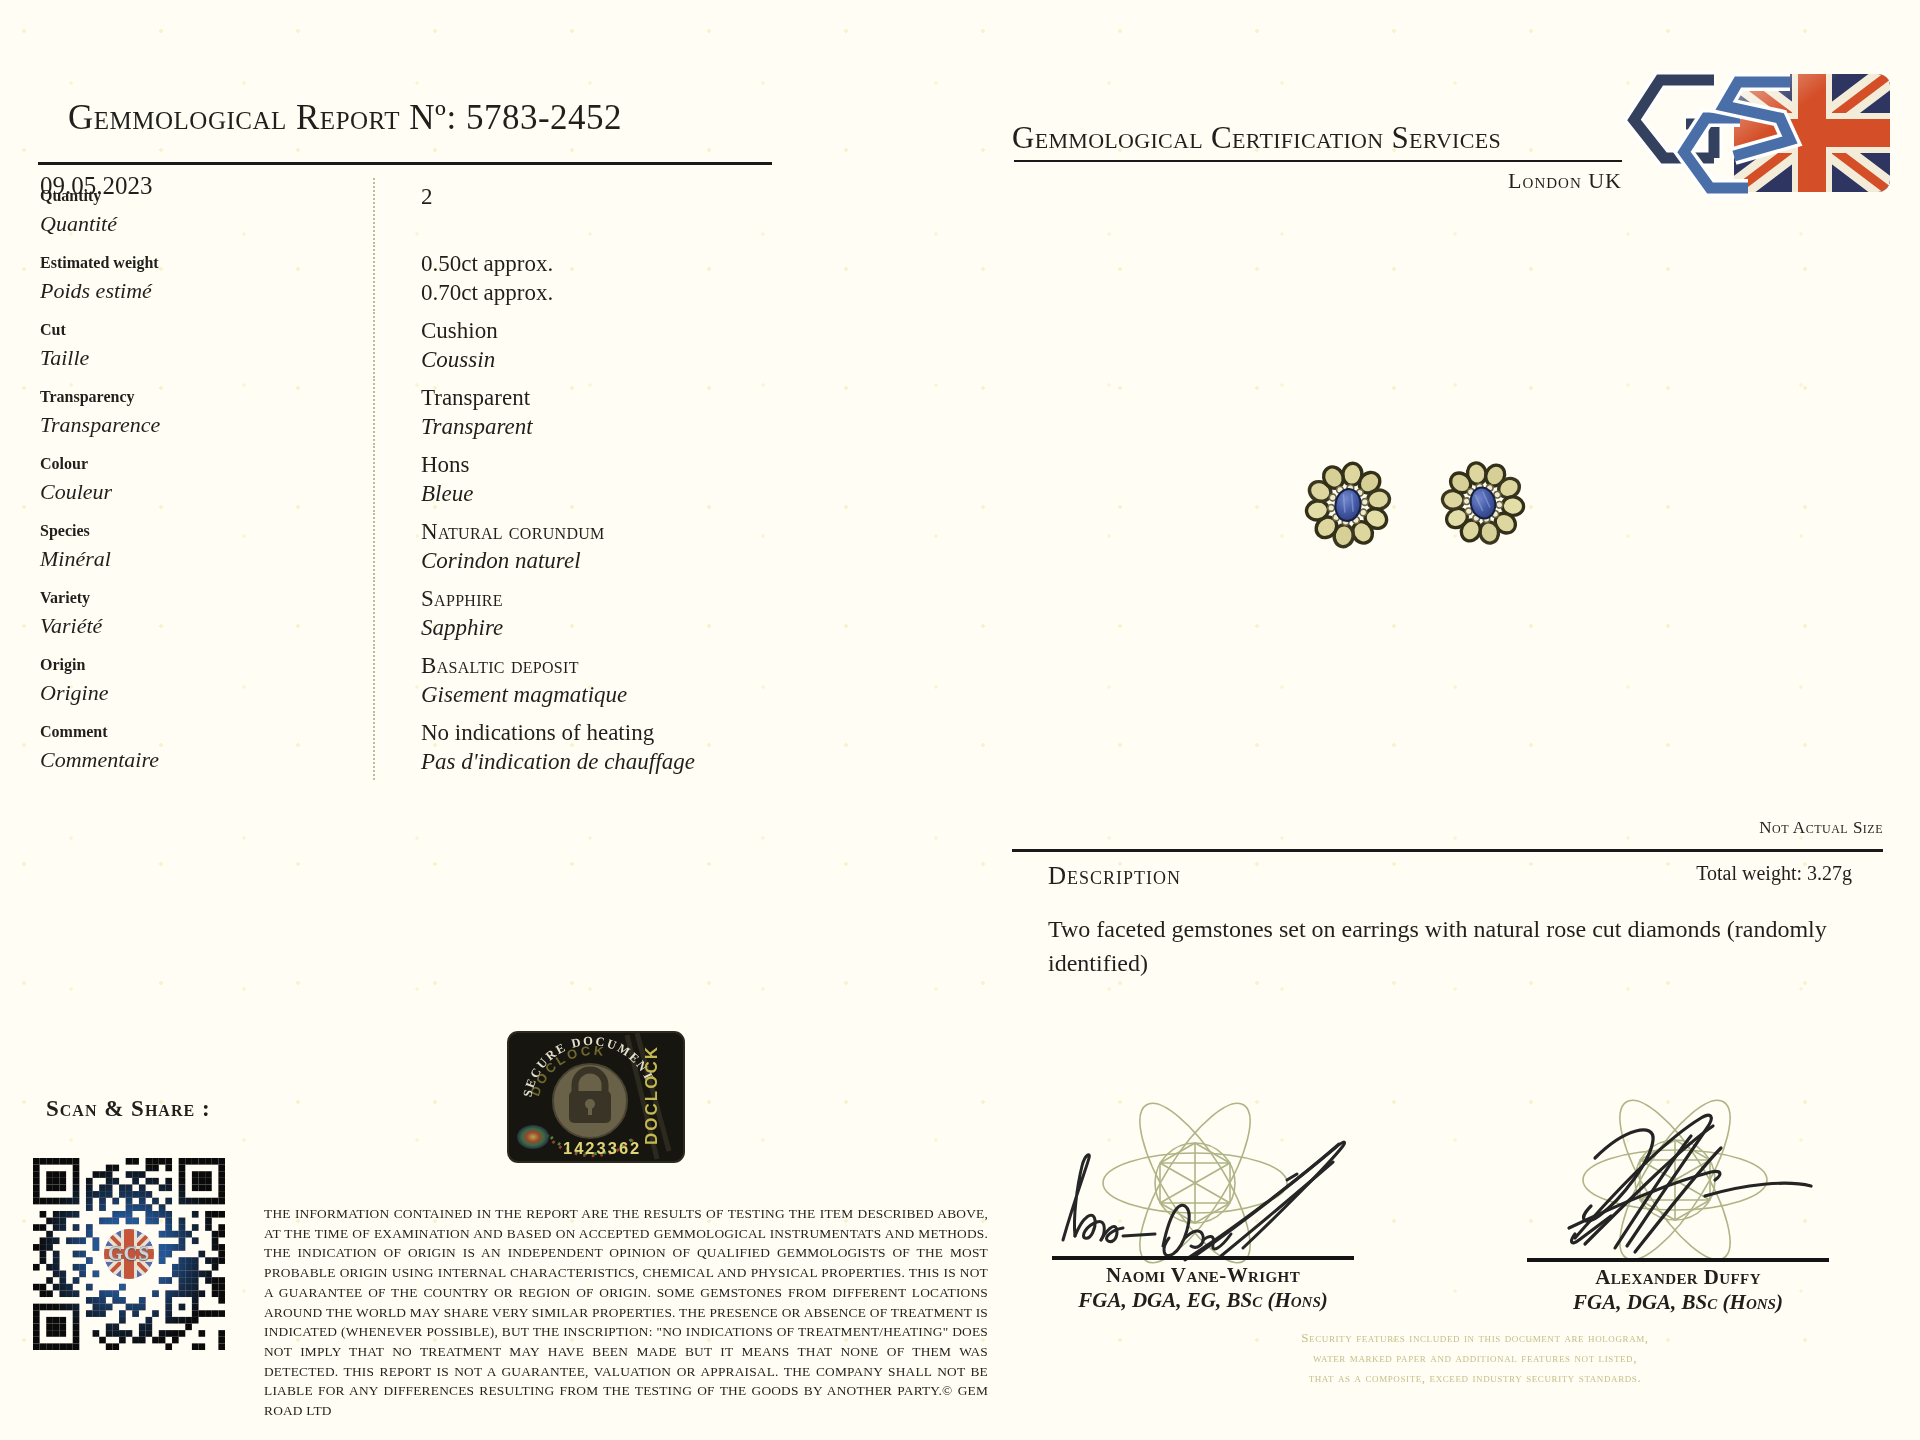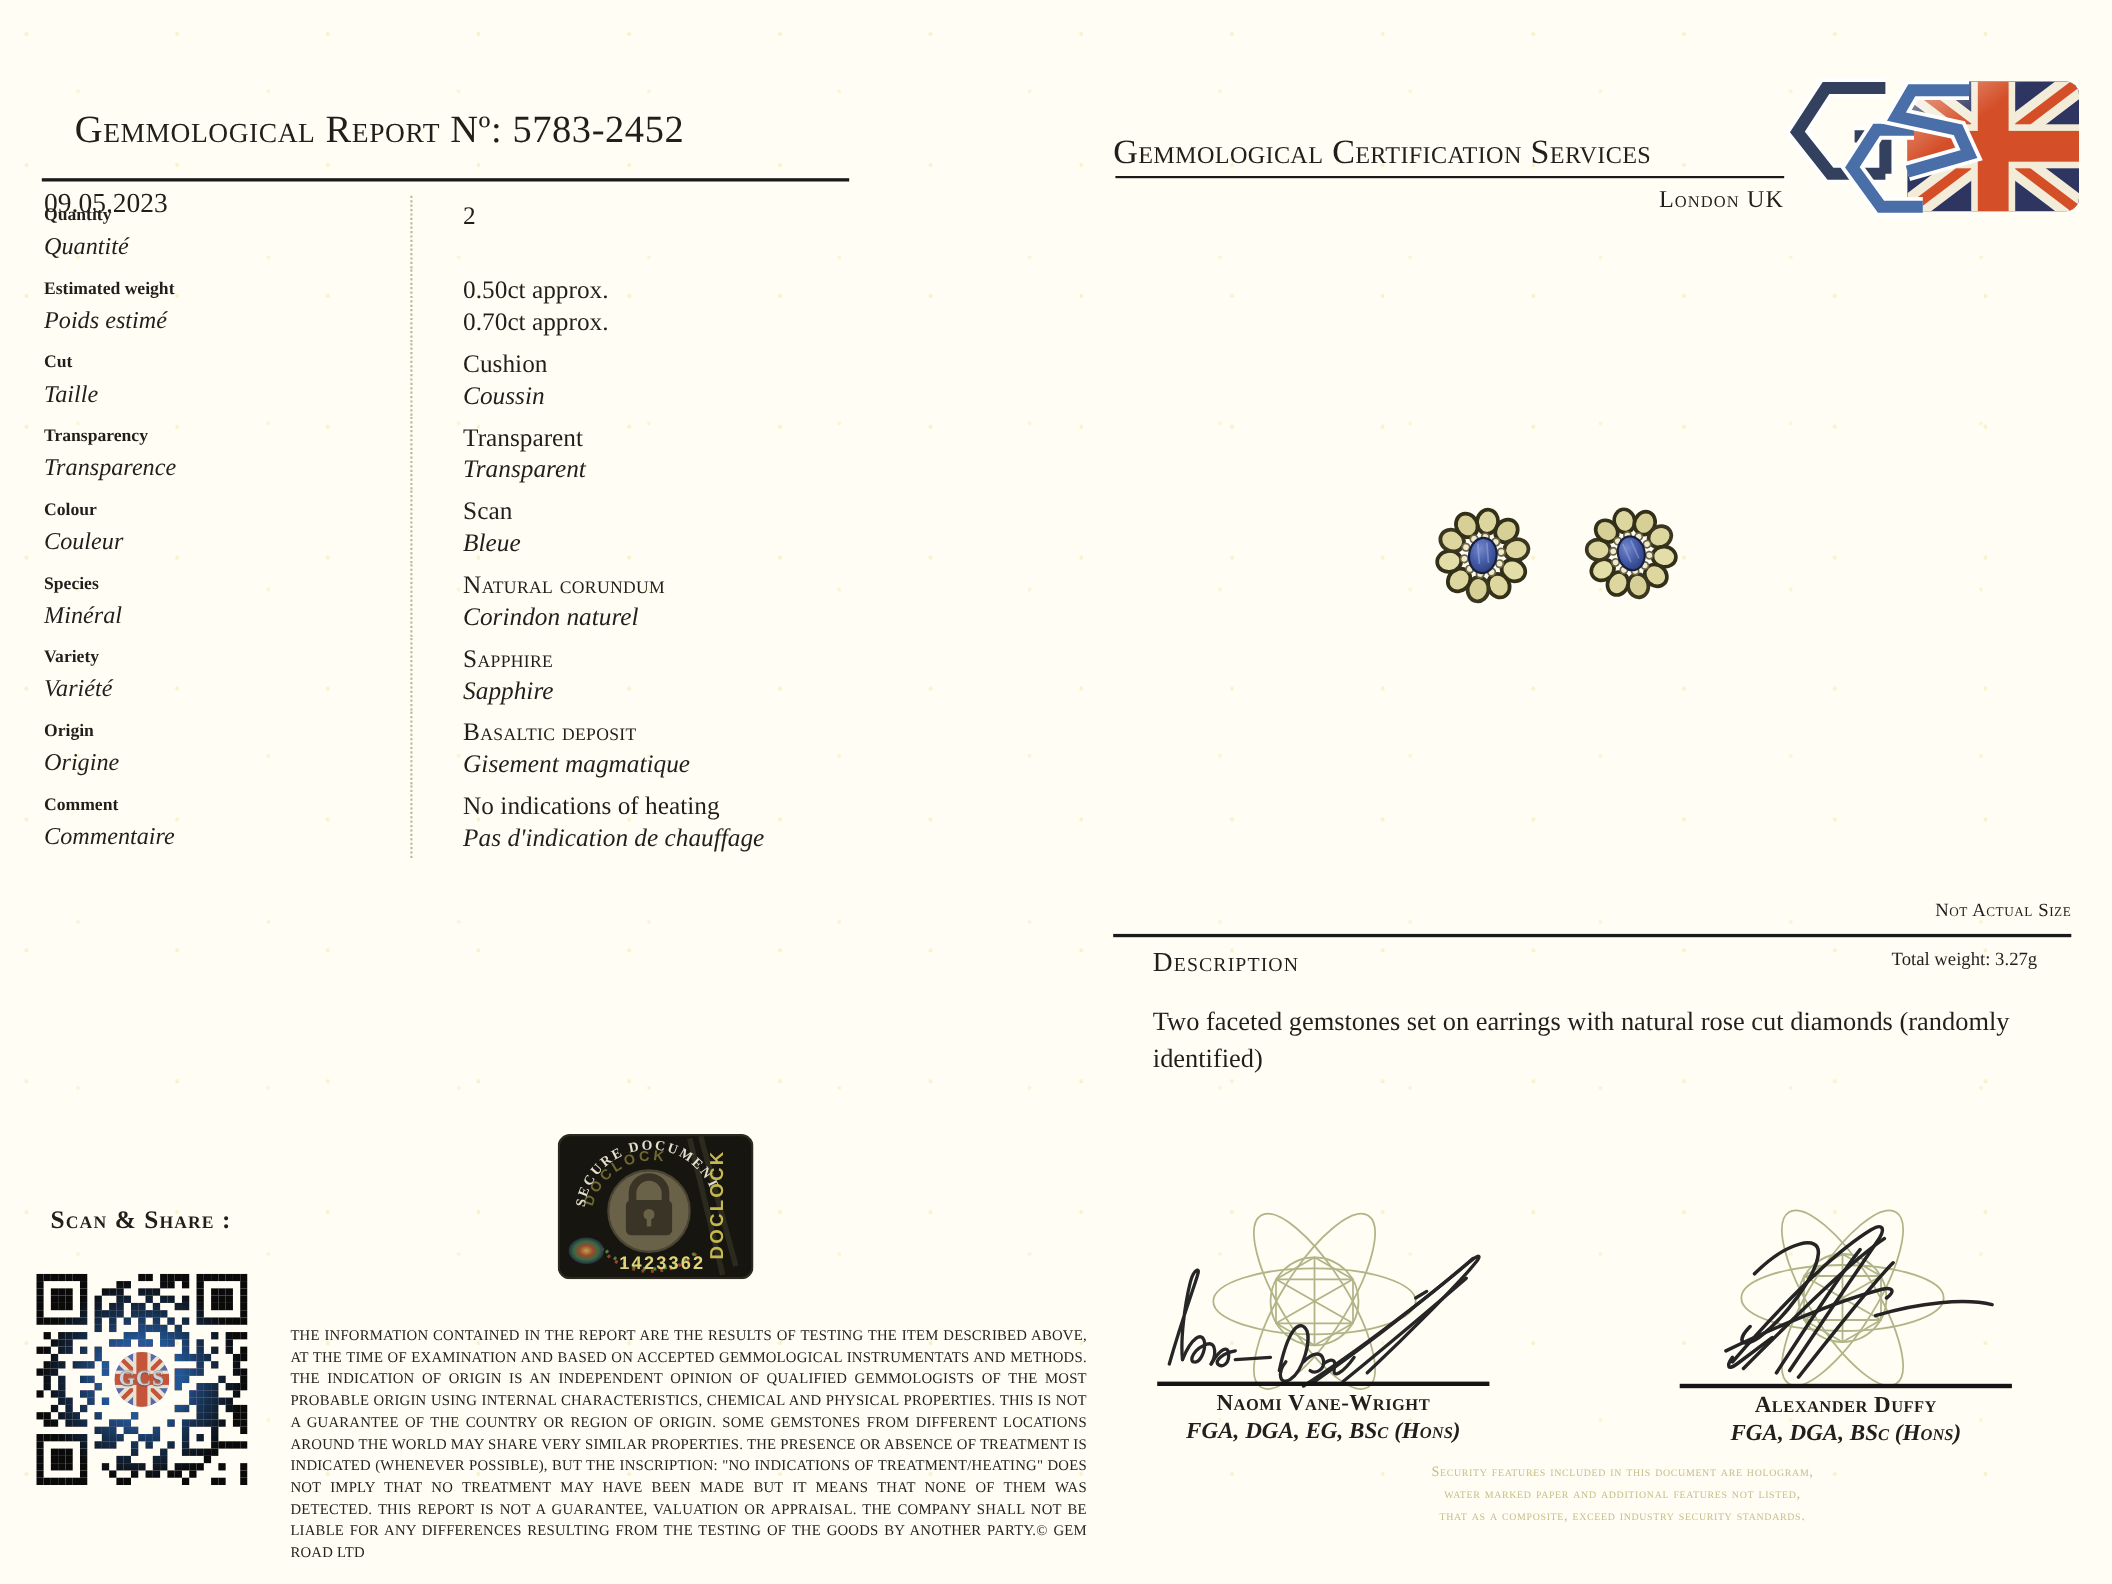--- a/index.html
+++ b/index.html
@@ -47,21 +47,21 @@
   .prop-values{flex:1;border-left:2px dotted #bcbc9c;padding-left:46px;min-height:62px;padding-top:4px;}
   .val{font-size:23px;line-height:29px;}
   .val.fr{font-style:italic;}
   .val.caps{font-variant:small-caps;letter-spacing:.3px;}
 
   
   .earrings{left:1285px;top:448px;width:280px;height:120px;}
   .not-actual{left:1400px;top:818px;width:483px;font-size:17px;text-align:right;letter-spacing:.5px;}
   .desc-rule{left:1012px;top:849px;width:871px;height:3px;background:var(--rule);}
   .desc-heading{left:1048px;top:862px;font-size:25px;letter-spacing:1px;}
-  .desc-weight{left:1400px;top:862px;width:452px;font-size:17px;text-align:right;font-family:Liberation Serif, serif;}
+  .desc-weight{left:1400px;top:862px;width:452px;font-size:20px;text-align:right;font-family:Liberation Serif, serif;}
   .desc-body{left:1048px;top:912px;width:832px;font-size:24px;line-height:34px;}
 
   
   .scan-share{left:46px;top:1096px;font-size:23px;font-weight:bold;letter-spacing:1px;}
   .qr-wrap{left:33px;top:1158px;width:192px;height:192px;}
   .qr-wrap svg{display:block;}
   .qr-tint{position:absolute;left:0;top:0;width:192px;height:192px;
     background:radial-gradient(circle at 50% 50%, rgba(36,92,158,.95) 0 36px, rgba(36,92,158,.45) 62px, rgba(36,92,158,0) 92px);
     mix-blend-mode:lighten;pointer-events:none;}
   .qr-logo{position:absolute;left:71px;top:71px;width:50px;height:50px;border-radius:50%;
@@ -183,21 +183,21 @@
           <div class="val en">Transparent</div>
           <div class="val fr">Transparent</div>
         </div>
       </div>
       <div class="prop-row">
         <div class="prop-labels">
           <div class="lbl-en">Colour</div>
           <div class="lbl-fr">Couleur</div>
         </div>
         <div class="prop-values">
-          <div class="val en">Scan</div>
+          <div class="val en">Hons</div>
           <div class="val fr">Bleue</div>
         </div>
       </div>
       <div class="prop-row">
         <div class="prop-labels">
           <div class="lbl-en">Species</div>
           <div class="lbl-fr">Minéral</div>
         </div>
         <div class="prop-values">
           <div class="val en caps">Natural corundum</div>

